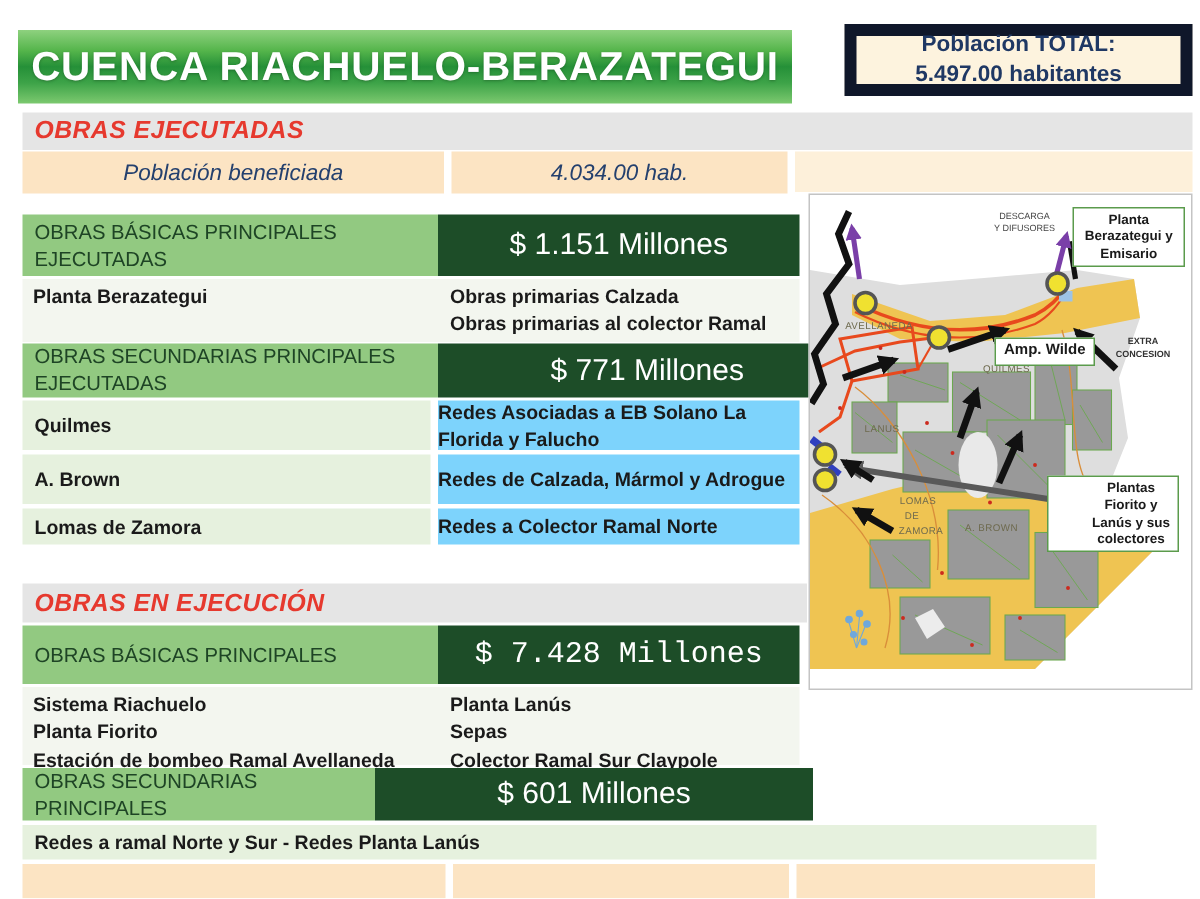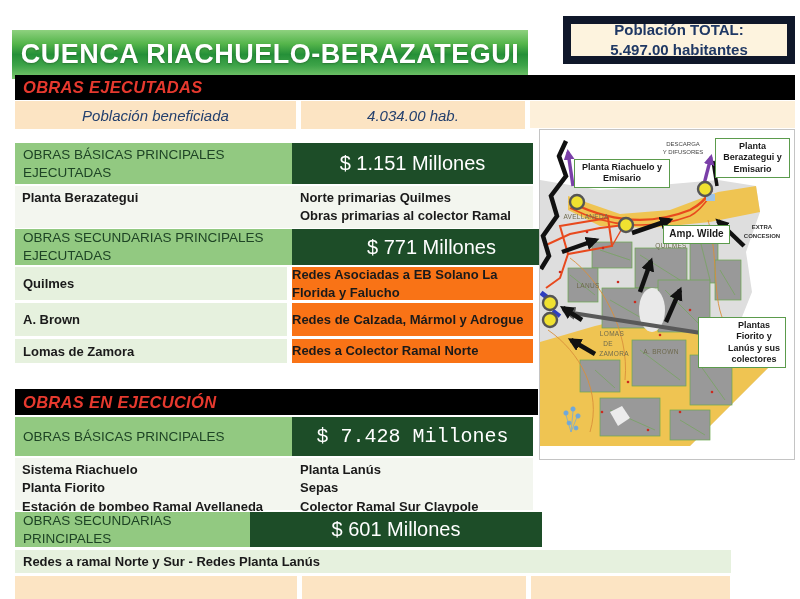--- a/index.html
+++ b/index.html
@@ -1,29 +1,29 @@
 <!DOCTYPE html>
 <html><head>
 <meta charset="utf-8">
 <style>
   html,body{margin:0;padding:0;background:#fff;}
   #page{position:relative;width:800px;height:599px;background:#fff;overflow:hidden;
         font-family:"Liberation Sans","DejaVu Sans",sans-serif;}
   .abs{position:absolute;box-sizing:border-box;}
   
-  #title-bar{left:12px;top:30px;width:516px;height:49px;
+  #title-bar{left:12px;top:20px;width:516px;height:49px;
     background:linear-gradient(180deg,#8ed17f 0%,#55b54b 28%,#259038 50%,#3da348 72%,#7cc96f 100%);
     display:flex;align-items:center;justify-content:center;}
   #title-bar span{color:#fff;font-weight:bold;font-size:27px;letter-spacing:.5px;
     text-shadow:0 1px 2px rgba(0,0,0,.25);white-space:nowrap;}
   #pop-total{left:563px;top:16px;width:232px;height:48px;background:#fdf3de;border:8px solid #0f172a;
     display:flex;flex-direction:column;align-items:center;justify-content:center;
     color:#1f3864;font-weight:bold;font-size:15px;line-height:1.35;}
   
-  .band{background:#000000;display:flex;align-items:center;padding-left:8px;}
+  .band{background:#e5e5e5;display:flex;align-items:center;padding-left:8px;}
   .band span{color:#e6392e;font-weight:bold;font-style:italic;font-size:16.5px;letter-spacing:.3px;}
   #band-ejecutadas{left:15px;top:75px;width:780px;height:25px;}
   #band-ejecucion{left:15px;top:389px;width:523px;height:26px;}
   .peach{background:#fce4c3;}
   .peach-light{background:#fdf0da;}
   .navy{color:#24406e;font-size:15px;display:flex;align-items:center;justify-content:center;font-style:italic;}
   #benef-c1{left:15px;top:101px;width:281px;height:28px;}
   #benef-c2{left:301px;top:101px;width:224px;height:28px;}
   #benef-c3{left:530px;top:101px;width:265px;height:27px;}
   
@@ -41,21 +41,21 @@
   
   .wrow{background:#f3f6ef;display:flex;}
   #s1-details{left:15px;top:186px;width:518px;height:42px;}
   #s2-details{left:15px;top:458px;width:518px;height:52px;}
   .dcol{font-weight:bold;color:#1a1a1a;font-size:13px;line-height:1.42;padding-top:3px;}
   .dcol.l{width:278px;padding-left:7px;}
   .dcol.r{width:233px;}
   
   .arow-l{background:#e6f1de;display:flex;align-items:center;padding-left:8px;
     font-weight:bold;color:#1a1a1a;font-size:13px;}
-  .arow-r{background:#f97316;display:flex;align-items:center;
+  .arow-r{background:#7dd3fc;display:flex;align-items:center;
     font-weight:bold;color:#1a1a1a;font-size:13px;line-height:1.35;}
   #ar1l{left:15px;top:267px;width:272px;height:33px;} #ar1r{left:292px;top:267px;width:241px;height:33px;}
   #ar2l{left:15px;top:303px;width:272px;height:33px;} #ar2r{left:292px;top:303px;width:241px;height:33px;}
   #ar3l{left:15px;top:339px;width:272px;height:24px;} #ar3r{left:292px;top:339px;width:241px;height:24px;}
   #redes-row{left:15px;top:550px;width:716px;height:23px;background:#e6f1de;display:flex;align-items:center;
     padding-left:8px;font-weight:bold;color:#1a1a1a;font-size:13px;}
   #bot1{left:15px;top:576px;width:282px;height:23px;}
   #bot2{left:302px;top:576px;width:224px;height:23px;}
   #bot3{left:531px;top:576px;width:199px;height:23px;}
   
@@ -93,21 +93,21 @@
 
   <div class="abs glabel" id="s1b-label">OBRAS BÁSICAS PRINCIPALES
 EJECUTADAS</div>
   <div class="abs gamount" id="s1b-amount">$ 1.151 Millones</div>
 
   <div class="abs wrow" id="s1-details">
     <div class="dcol l">
       <div>Planta Berazategui</div>
     </div>
     <div class="dcol r">
-      <div>Norte primarias Quilmes</div>
+      <div>Obras primarias Calzada</div>
       <div>Obras primarias al colector Ramal Norte</div>
     </div>
   </div>
 
   <div class="abs glabel" id="s1s-label">OBRAS SECUNDARIAS PRINCIPALES
 EJECUTADAS</div>
   <div class="abs gamount" id="s1s-amount">$ 771 Millones</div>
 
   <div class="abs arow-l" id="ar1l">Quilmes</div>
   <div class="abs arow-r" id="ar1r">Redes Asociadas a EB Solano La Florida y Falucho</div>
@@ -269,19 +269,18 @@
         <text class="mextra" x="222" y="108">CONCESION</text>
         <text class="mdist" x="46" y="89">AVELLANEDA</text>
         <text class="mdist" x="131" y="118">QUILMES</text>
         <text class="mdist" x="48" y="158">LANUS</text>
         <text class="mdist" x="72" y="206">LOMAS</text>
         <text class="mdist" x="68" y="216">DE</text>
         <text class="mdist" x="74" y="226">ZAMORA</text>
         <text class="mdist" x="121" y="224">A. BROWN</text>
       </g>
     </svg>
-    <div class="mlabel" id="ml-riachuelo">Planta Riachuelo y Emisario</div>
     <div class="mlabel" id="ml-berazategui">Planta Berazategui y Emisario</div>
     <div class="mlabel" id="ml-wilde">Amp. Wilde</div>
     <div class="mlabel" id="ml-fiorito">Plantas Fiorito y Lanús y sus colectores</div>
   </div>
 
 </div>
 
 </body></html>

